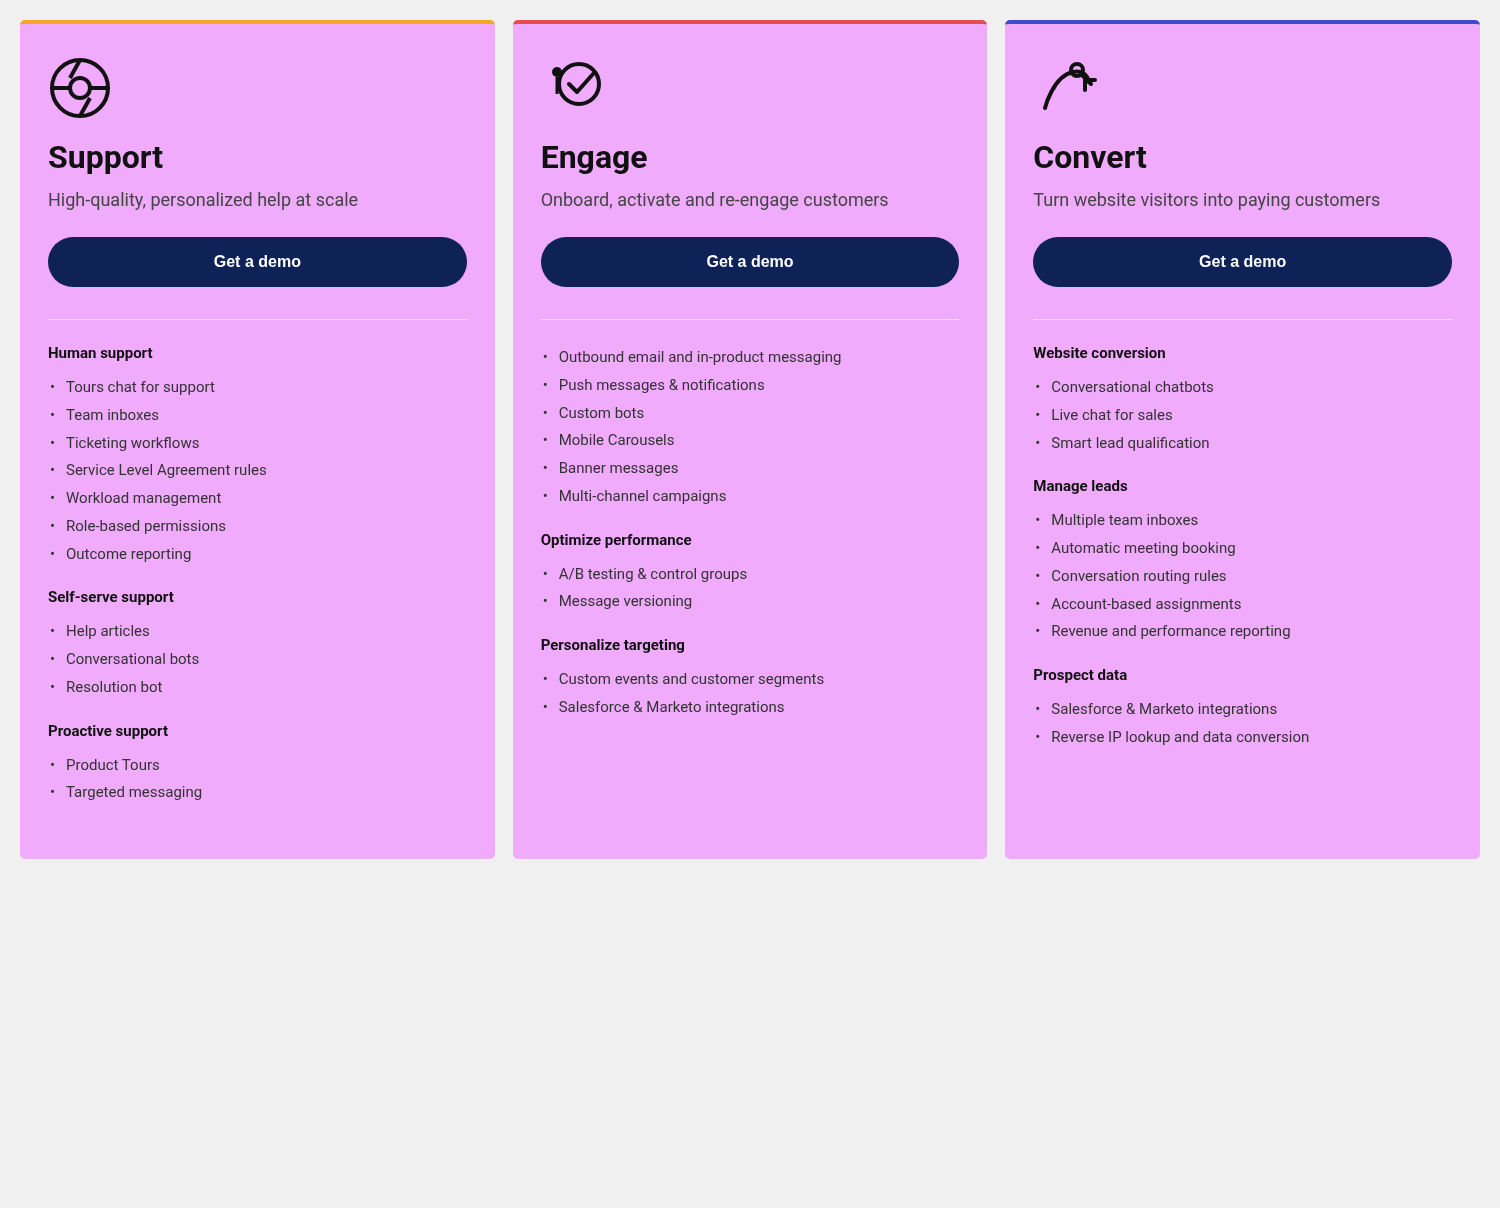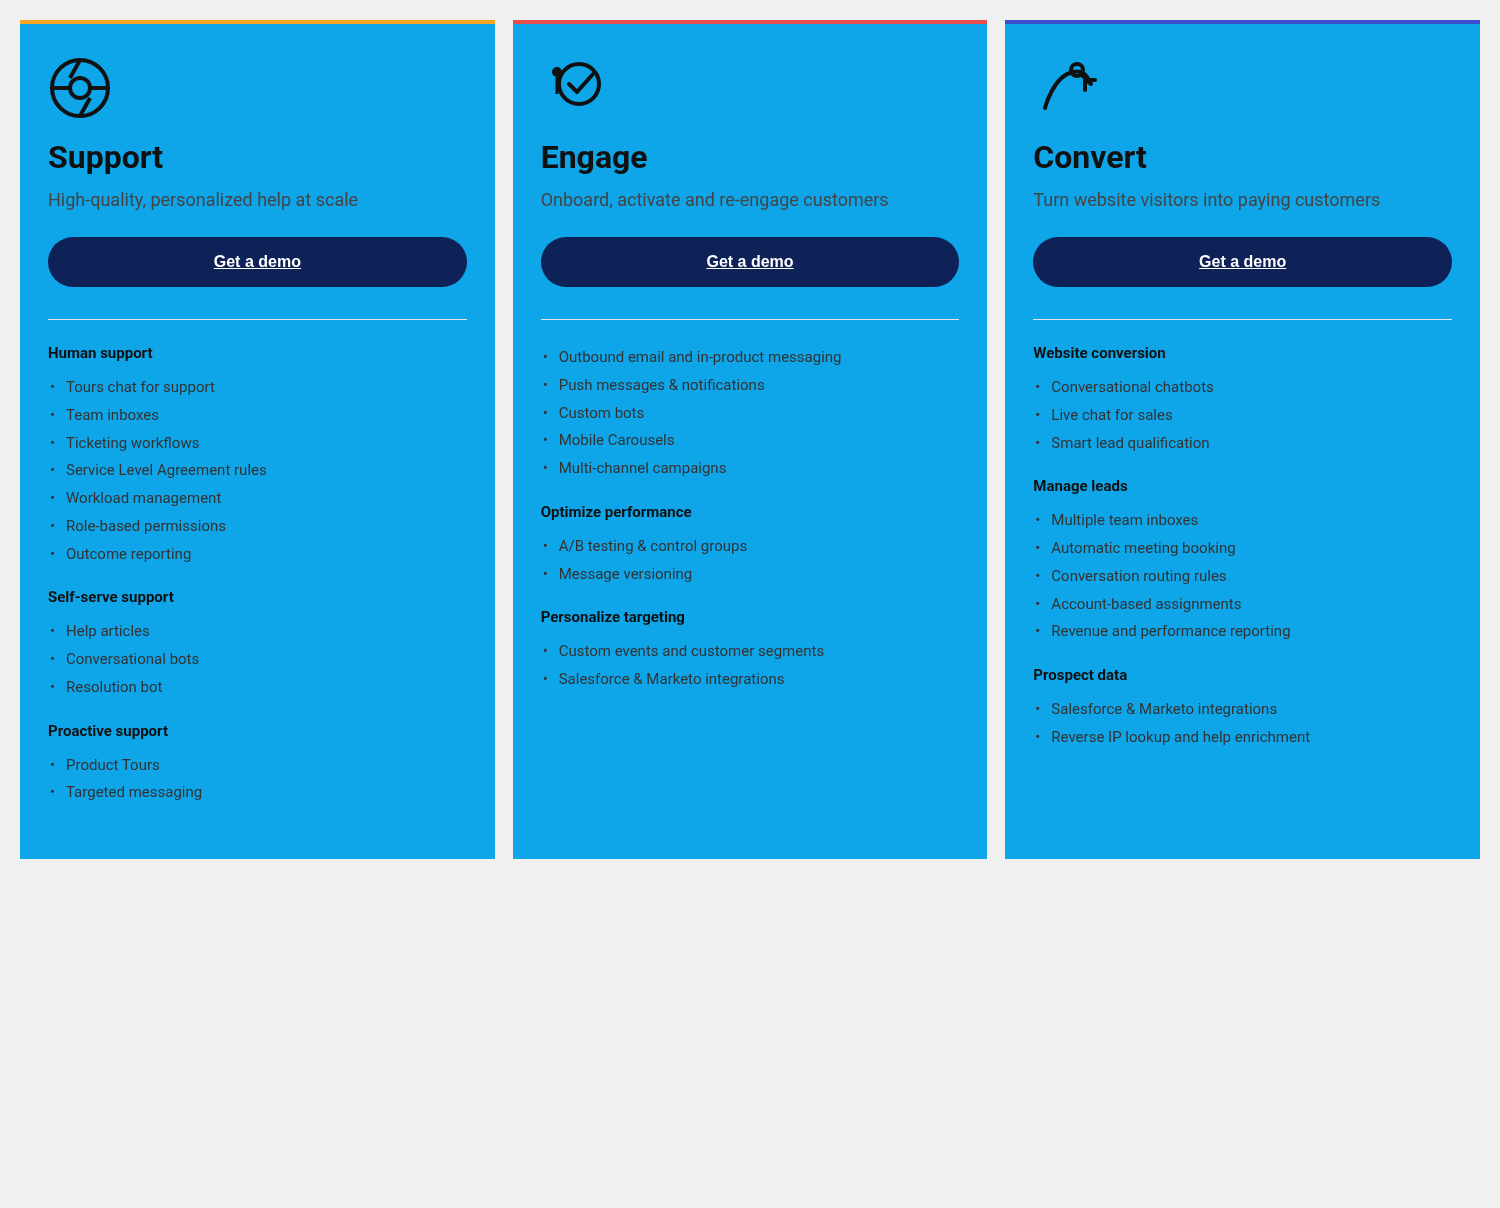--- a/index.html
+++ b/index.html
@@ -9,22 +9,22 @@
       padding: 20px;
       min-height: 1208px;
     }
     .cards-container {
       display: flex;
       gap: 18px;
       max-width: 1460px;
       margin: 0 auto;
     }
     .card {
-      background: #0ea5e9;
-      border-radius: 0;
+      background: #f0abfc;
+      border-radius: 5px;
       flex: 1;
       padding: 32px 28px;
       border-top: 4px solid transparent;
       overflow: hidden;
     }
     .card-support { border-top-color: #f5a623; }
     .card-engage { border-top-color: #e84c4c; padding-left: 28px; }
     .card-convert { border-top-color: #3b4fcc; }
 
     .card-icon {
@@ -50,21 +50,20 @@
       background: #0f2257;
       color: #fff;
       border: none;
       border-radius: 50px;
       padding: 16px;
       font-size: 16px;
       font-weight: 700;
       cursor: pointer;
       text-align: center;
       margin-bottom: 32px;
-      text-decoration: underline;
     }
 
     .divider {
       border: none;
       border-top: 1px solid #e5e5e5;
       margin-bottom: 24px;
     }
 
     .section-heading {
       font-size: 15px;
@@ -138,20 +137,21 @@
     </svg></div>
       <div class="card-title">Engage</div>
       <div class="card-subtitle">Onboard, activate and re-engage customers</div>
       <button class="demo-btn">Get a demo</button>
       <hr class="divider">
       <ul class="feature-list">
         <li>Outbound email and in-product messaging</li>
         <li>Push messages &amp; notifications</li>
         <li>Custom bots</li>
         <li>Mobile Carousels</li>
+        <li>Banner messages</li>
         <li>Multi-channel campaigns</li>
       </ul>
       <div class="section-heading">Optimize performance</div>
       <ul class="feature-list">
         <li>A/B testing &amp; control groups</li>
         <li>Message versioning</li>
       </ul>
       <div class="section-heading">Personalize targeting</div>
       <ul class="feature-list">
         <li>Custom events and customer segments</li>
@@ -180,16 +180,16 @@
       <ul class="feature-list">
         <li>Multiple team inboxes</li>
         <li>Automatic meeting booking</li>
         <li>Conversation routing rules</li>
         <li>Account-based assignments</li>
         <li>Revenue and performance reporting</li>
       </ul>
       <div class="section-heading">Prospect data</div>
       <ul class="feature-list">
         <li>Salesforce &amp; Marketo integrations</li>
-        <li>Reverse IP lookup and help enrichment</li>
+        <li>Reverse IP lookup and data conversion</li>
       </ul>
     </div>
   </div>
 
 </body></html>

